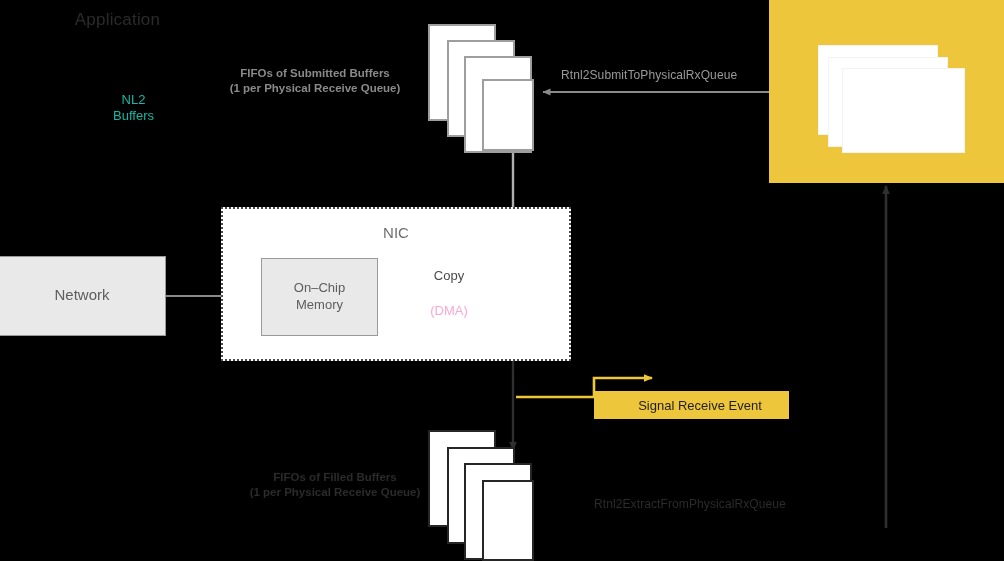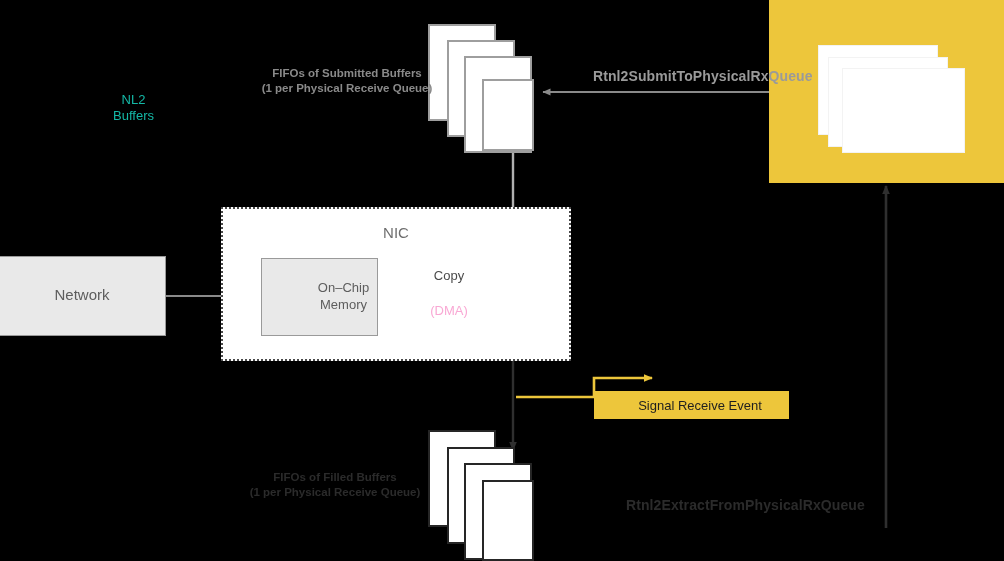--- a/index.html
+++ b/index.html
@@ -109,21 +109,20 @@
   }
   .onchip-label {
     position: absolute;
     left: 261px;
     top: 279px;
     width: 117px;
     text-align: center;
     font-size: 13px;
     line-height: 17px;
     color: #5d5d5d;
-    padding-left: 24px;
   }
 
   
   .copy-label {
     position: absolute;
     left: 404px;
     top: 268px;
     width: 90px;
     text-align: center;
     font-size: 13px;
@@ -160,39 +159,38 @@
 
   
   .fifo-caption {
     position: absolute;
     font-size: 11.5px;
     line-height: 15px;
     font-weight: bold;
     text-align: center;
   }
   .fifo-top {
-    left: 252px;
+    left: 220px;
     top: 66px;
     width: 190px;
     color: #8a8a8a;
   }
   .fifo-bottom {
     left: 240px;
     top: 470px;
     width: 190px;
     color: #2b2b2b;
   }
 
   
   .edge-label {
     position: absolute;
-    font-size: 14px;
-    font-weight: bold;
+    font-size: 12px;
+    font-weight: normal;
     letter-spacing: .1px;
-    margin-left: 32px;
   }
   .label-submit {
     left: 561px;
     top: 68px;
     color: #9a9a9a;
   }
   .label-extract {
     left: 594px;
     top: 497px;
     color: #2b2b2b;
@@ -274,20 +272,21 @@
     </g>
 
     <circle cx="513" cy="295" r="7" fill="#111111"></circle>
   </svg>
 
   <div class="app-panel">
     <div class="nl2-card c1"></div>
     <div class="nl2-card c2"></div>
     <div class="nl2-card c3"></div>
   </div>
+  <div class="app-title">Application</div>
   <div class="nl2-label">
     <div>NL2</div>
     <div>Buffers</div>
   </div>
 
   <div class="nic-box"></div>
   <div class="nic-title">NIC</div>
 
   <div class="network-box"></div>
   <div class="network-label">Network</div>

